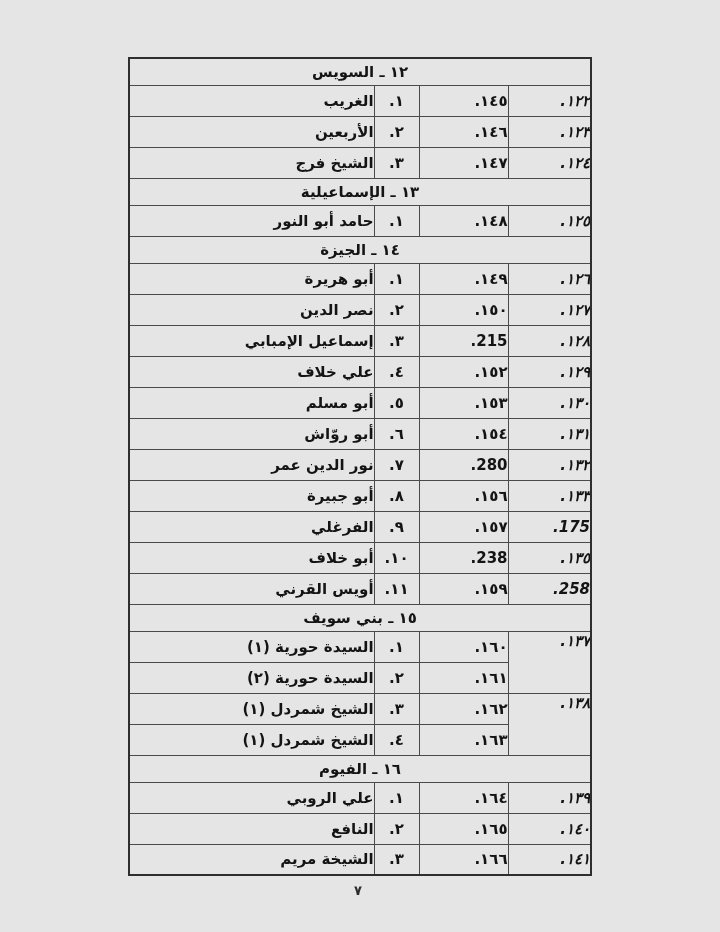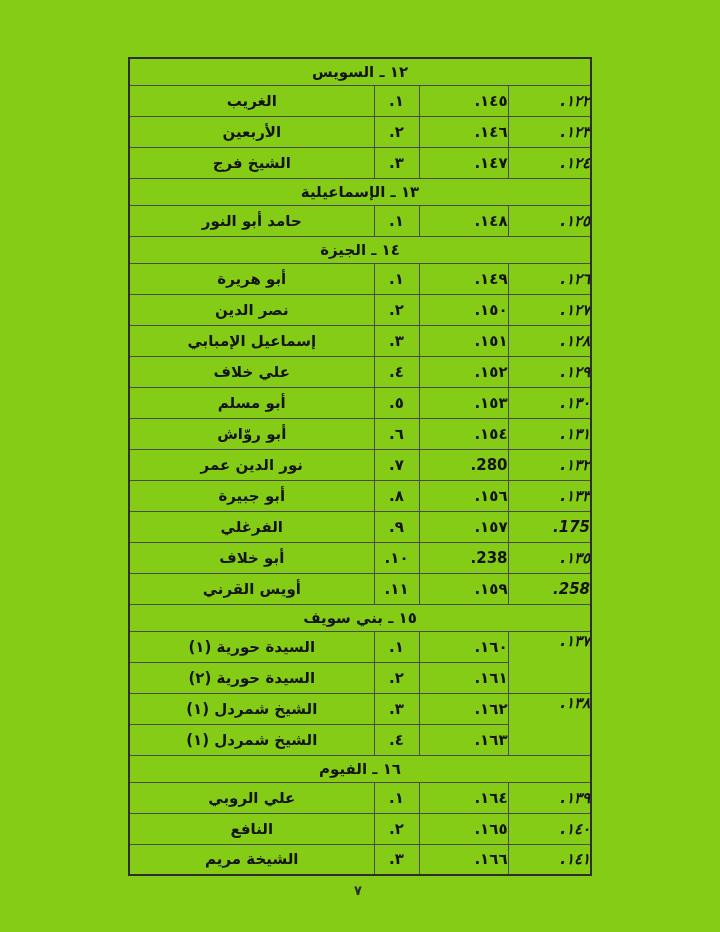--- a/index.html
+++ b/index.html
@@ -7,21 +7,21 @@
     padding: 0;
     width: 720px;
     height: 932px;
     background: #ffffff;
     overflow: hidden;
   }
   .sheet {
     position: relative;
     width: 720px;
     height: 932px;
-    background: #84cc16;
+    background: #e5e5e5;
     font-family: "DejaVu Sans", sans-serif;
   }
   table.roster {
     position: absolute;
     top: 57px;
     left: 128px;
     width: 462px;
     border-collapse: collapse;
     table-layout: fixed;
     direction: rtl;
@@ -54,21 +54,21 @@
     vertical-align: top;
   }
   td.code-cell {
     text-align: right;
     padding-right: 5px;
   }
   td.index-cell {
     text-align: center;
   }
   td.name-cell {
-    text-align: center;
+    text-align: right;
     padding-right: 10px;
   }
   .page-number {
     position: absolute;
     top: 883px;
     left: 346px;
     width: 24px;
     text-align: center;
     font-size: 13px;
     font-weight: bold;
@@ -128,21 +128,21 @@
           <td class="name-cell">أبو هريرة</td>
         </tr>
         <tr class="data-row">
           <td class="serial-cell">١٢٧.</td>
           <td class="code-cell">١٥٠.</td>
           <td class="index-cell">٢.</td>
           <td class="name-cell">نصر الدين</td>
         </tr>
         <tr class="data-row">
           <td class="serial-cell">١٢٨.</td>
-          <td class="code-cell">١٥١.</td>
+          <td class="code-cell">215.</td>
           <td class="index-cell">٣.</td>
           <td class="name-cell">إسماعيل الإمبابي</td>
         </tr>
         <tr class="data-row">
           <td class="serial-cell">١٢٩.</td>
           <td class="code-cell">١٥٢.</td>
           <td class="index-cell">٤.</td>
           <td class="name-cell">علي خلاف</td>
         </tr>
         <tr class="data-row">

